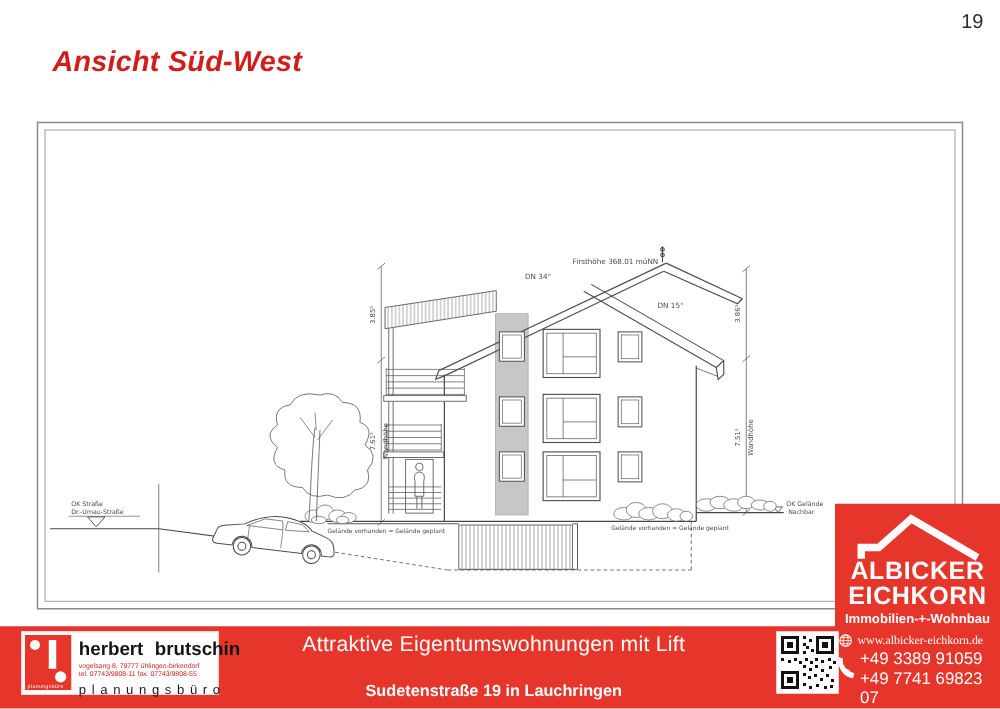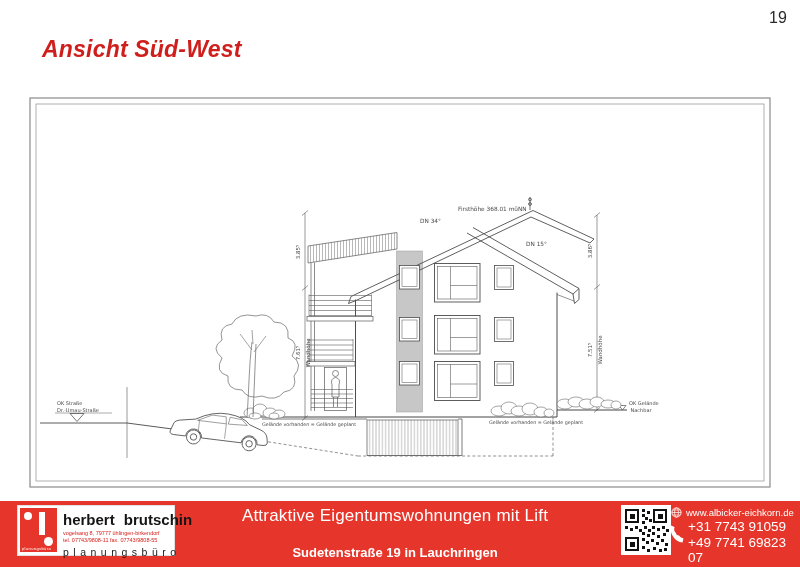--- a/index.html
+++ b/index.html
@@ -30,21 +30,21 @@
   .arch-prof{font-size:10.5px;color:#1a1a1a;letter-spacing:4.5px;margin-top:3px;white-space:nowrap;}
   
   .agency-box{position:absolute;left:668px;top:403px;width:132px;height:100px;background:#e6352a;z-index:3;
               text-align:center;color:#fff;}
   .agency-roof{position:absolute;left:11px;top:6px;}
   .agency-n1{position:absolute;left:0;top:43px;width:132px;font-size:20px;font-weight:bold;letter-spacing:.5px;}
   .agency-n2{position:absolute;left:0;top:63px;width:132px;font-size:20px;font-weight:bold;letter-spacing:.5px;}
   .agency-tag{position:absolute;left:0;top:86px;width:132px;font-size:10.5px;font-weight:bold;}
   
   .qr{position:absolute;left:621px;top:505px;z-index:3;}
-  .www-row{position:absolute;left:671px;top:507px;z-index:3;display:flex;align-items:flex-start;gap:4px;}
+  .www-row{position:absolute;left:671px;top:507px;z-index:3;display:flex;align-items:flex-end;gap:4px;font-family:Liberation Serif, serif;}
   .www-text{font-size:9.5px;color:#ffffff;}
   .phone-icon{position:absolute;left:668px;top:522px;z-index:3;}
   .phone1{position:absolute;left:688px;top:519px;z-index:3;font-size:13.5px;color:#fff;}
   .phone2{position:absolute;left:688px;top:535px;z-index:3;font-size:13.5px;color:#fff;}
   
   text{font-family:"DejaVu Sans",sans-serif;fill:#4a4a4a;}
 </style>
 </head>
 <body>
 
@@ -251,20 +251,28 @@
       <div class="cap">planungsbüro</div>
     </div>
     <div class="arch-text">
       <div class="arch-name">herbert brutschin</div>
       <div class="arch-line">vogelsang 8, 79777 ühlingen-birkendorf</div>
       <div class="arch-line">tel. 07743/9808-11  fax. 07743/9808-55</div>
       <div class="arch-prof">planungsbüro</div>
     </div>
   </div>
 
+  <div class="agency-box">
+    <svg class="agency-roof" width="110" height="40" viewBox="0 0 110 40">
+      <path d="M10,38 L10,29 L24,29 L50,6 L103,37" fill="none" stroke="#ffffff" stroke-width="6"></path>
+    </svg>
+    <div class="agency-n1">ALBICKER</div>
+    <div class="agency-n2">EICHKORN</div>
+    <div class="agency-tag">Immobilien-+-Wohnbau</div>
+  </div>
 
   <svg class="qr" width="50" height="50" viewBox="0 0 50 50" shape-rendering="crispEdges">
     <rect width="50" height="50" fill="#ffffff"></rect>
     <g fill="#111">
       <rect x="4" y="4" width="14" height="14"></rect>
         <rect x="32" y="4" width="14" height="14"></rect>
         <rect x="4" y="32" width="14" height="14"></rect>
     </g>
     <g fill="#ffffff">
       <rect x="6" y="6" width="10" height="10"></rect>
@@ -315,16 +323,16 @@
       <circle cx="5.5" cy="5.5" r="4.6" fill="none" stroke="#fff" stroke-width="0.9"></circle>
       <ellipse cx="5.5" cy="5.5" rx="2" ry="4.6" fill="none" stroke="#fff" stroke-width="0.7"></ellipse>
       <path d="M0.9,5.5 H10.1 M1.6,3 H9.4 M1.6,8 H9.4" stroke="#fff" stroke-width="0.7"></path>
     </svg>
     <span class="www-text">www.albicker-eichkorn.de</span>
   </div>
 
   <svg class="phone-icon" width="18" height="22" viewBox="0 0 18 22">
     <path d="M3,3.5 Q1.5,9 5,14.5 Q8.5,20 14.5,20.5 L15.5,16.5 Q12,15.5 11,13.5 Q8,13 7.5,10.5 Q5.5,9 6.5,5 Z" fill="#ffffff"></path>
   </svg>
-  <div class="phone1">+31 7743 91059</div>
+  <div class="phone1">+49 3389 91059</div>
   <div class="phone2">+49 7741 69823 07</div>
 
 </div>
 
 </body></html>

